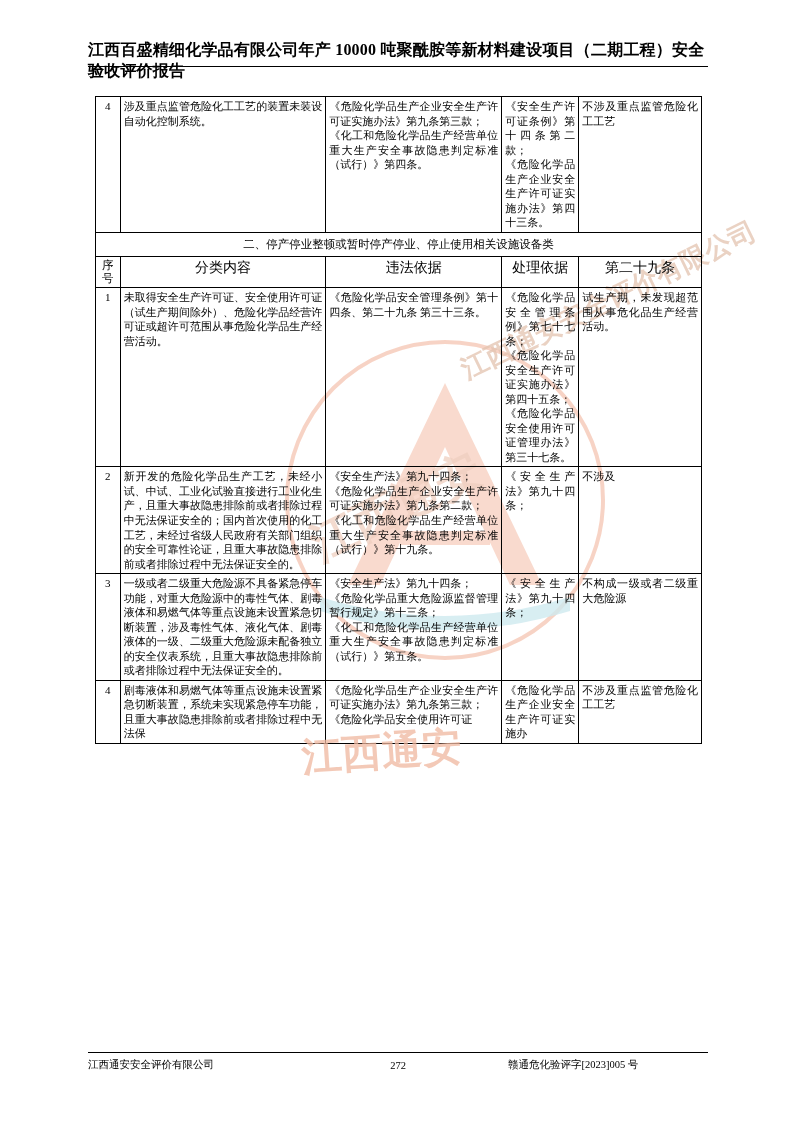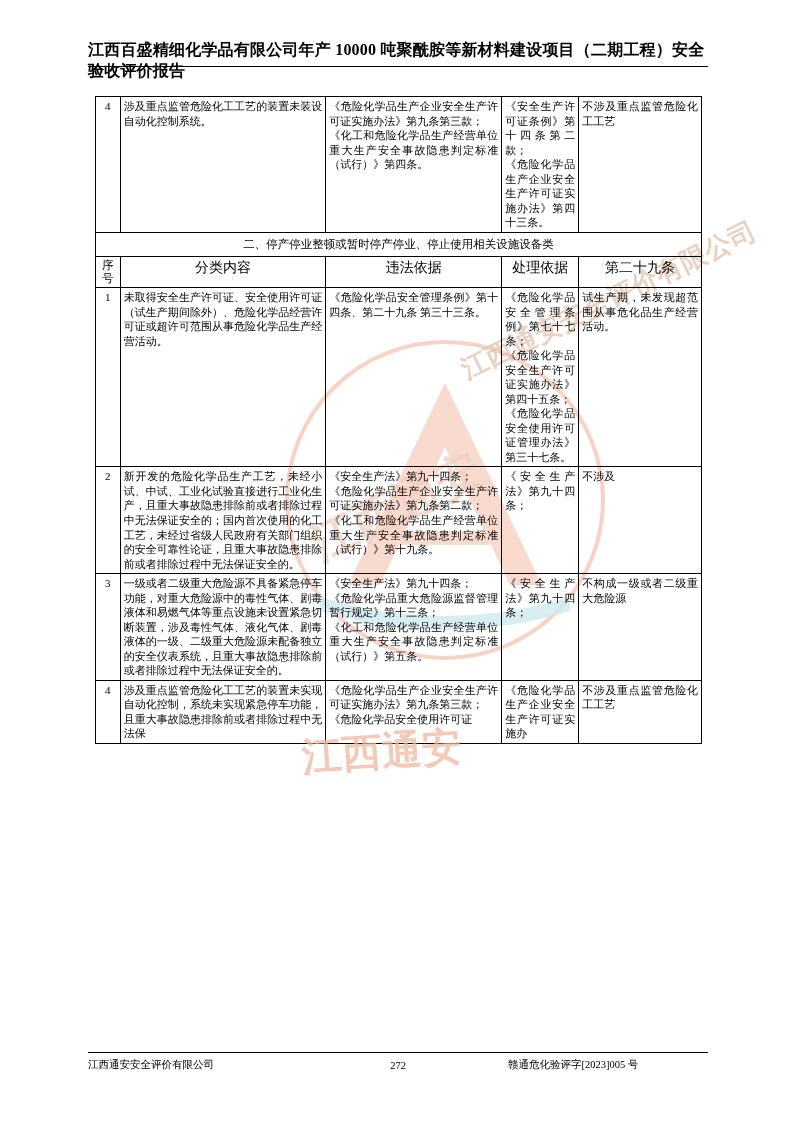--- a/index.html
+++ b/index.html
@@ -227,21 +227,21 @@
         <td class="c-content just mid">一级或者二级重大危险源不具备紧急停车功能，对重大危险源中的毒性气体、剧毒液体和易燃气体等重点设施未设置紧急切断装置，涉及毒性气体、液化气体、剧毒液体的一级、二级重大危险源未配备独立的安全仪表系统，且重大事故隐患排除前或者排除过程中无法保证安全的。</td>
         <td class="c-violation just mid" style="white-space:pre-line">《安全生产法》第九十四条；
 《危险化学品重大危险源监督管理暂行规定》第十三条；
 《化工和危险化学品生产经营单位重大生产安全事故隐患判定标准（试行）》第五条。</td>
         <td class="c-penalty just mid" style="white-space:pre-line">《安全生产法》第九十四条；</td>
         <td class="c-self just mid">不构成一级或者二级重大危险源</td>
       </tr>
 
       <tr>
         <td class="idx">4</td>
-        <td class="c-content just">涉及重点监管危险化工工艺的装置未实现自动化控制，系统未实现紧急停车功能，且重大事故隐患排除前或者排除过程中无法保</td>
+        <td class="c-content just">剧毒液体和易燃气体等重点设施未设置紧急切断装置，系统未实现紧急停车功能，且重大事故隐患排除前或者排除过程中无法保</td>
         <td class="c-violation just" style="white-space:pre-line">《危险化学品生产企业安全生产许可证实施办法》第九条第三款；
 《危险化学品安全使用许可证</td>
         <td class="c-penalty just" style="white-space:pre-line">《危险化学品生产企业安全生产许可证实施办</td>
         <td class="c-self just">不涉及重点监管危险化工工艺</td>
       </tr>
     </tbody>
   </table>
 
   <div class="wm-text t3">江西通安</div>
 

